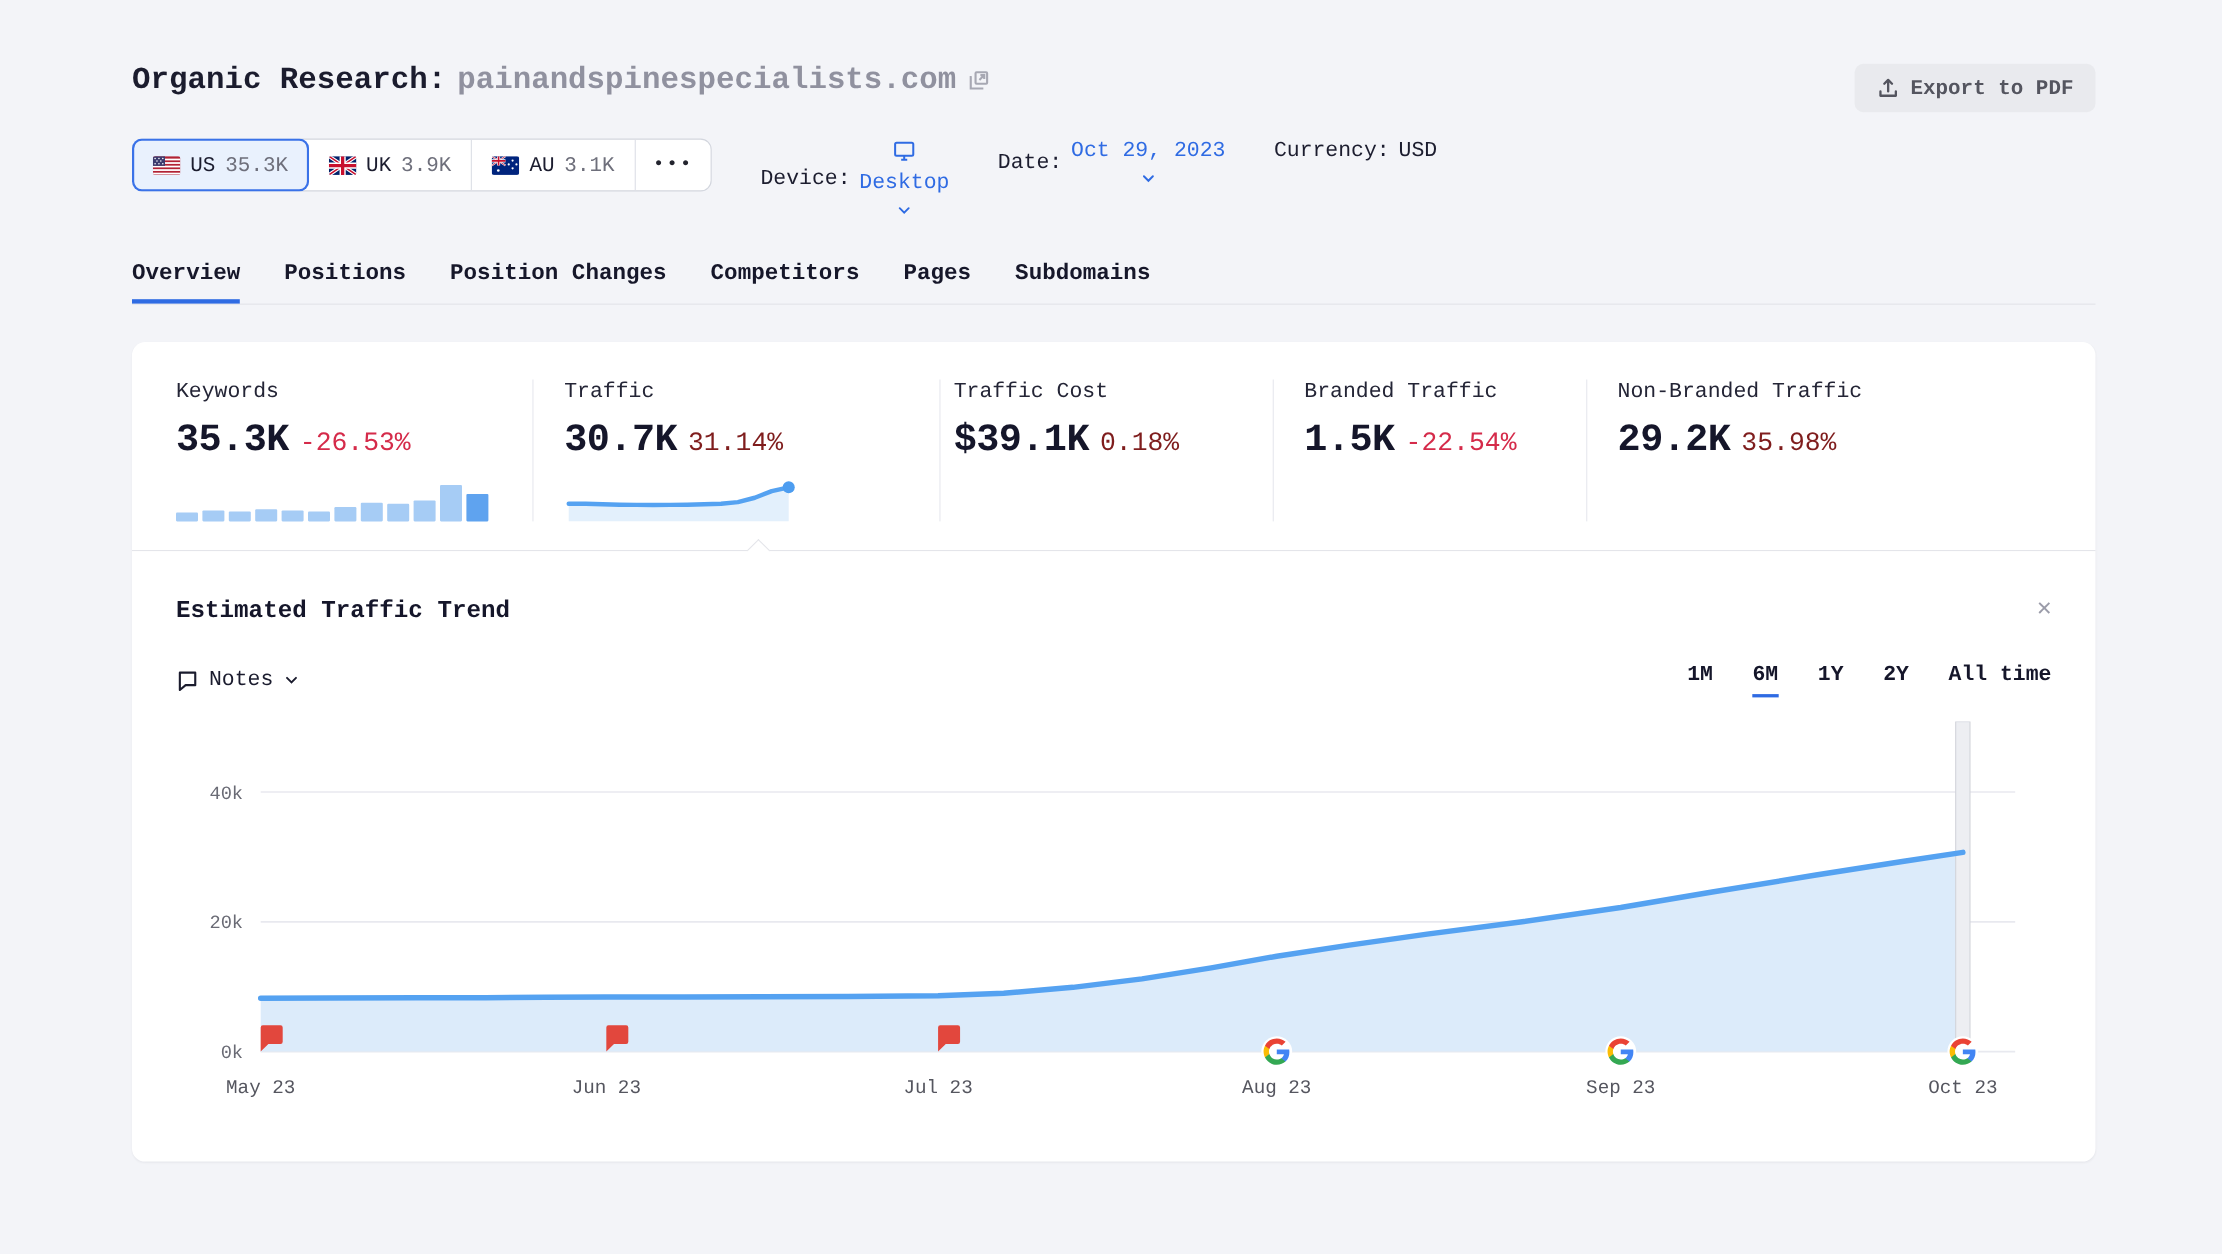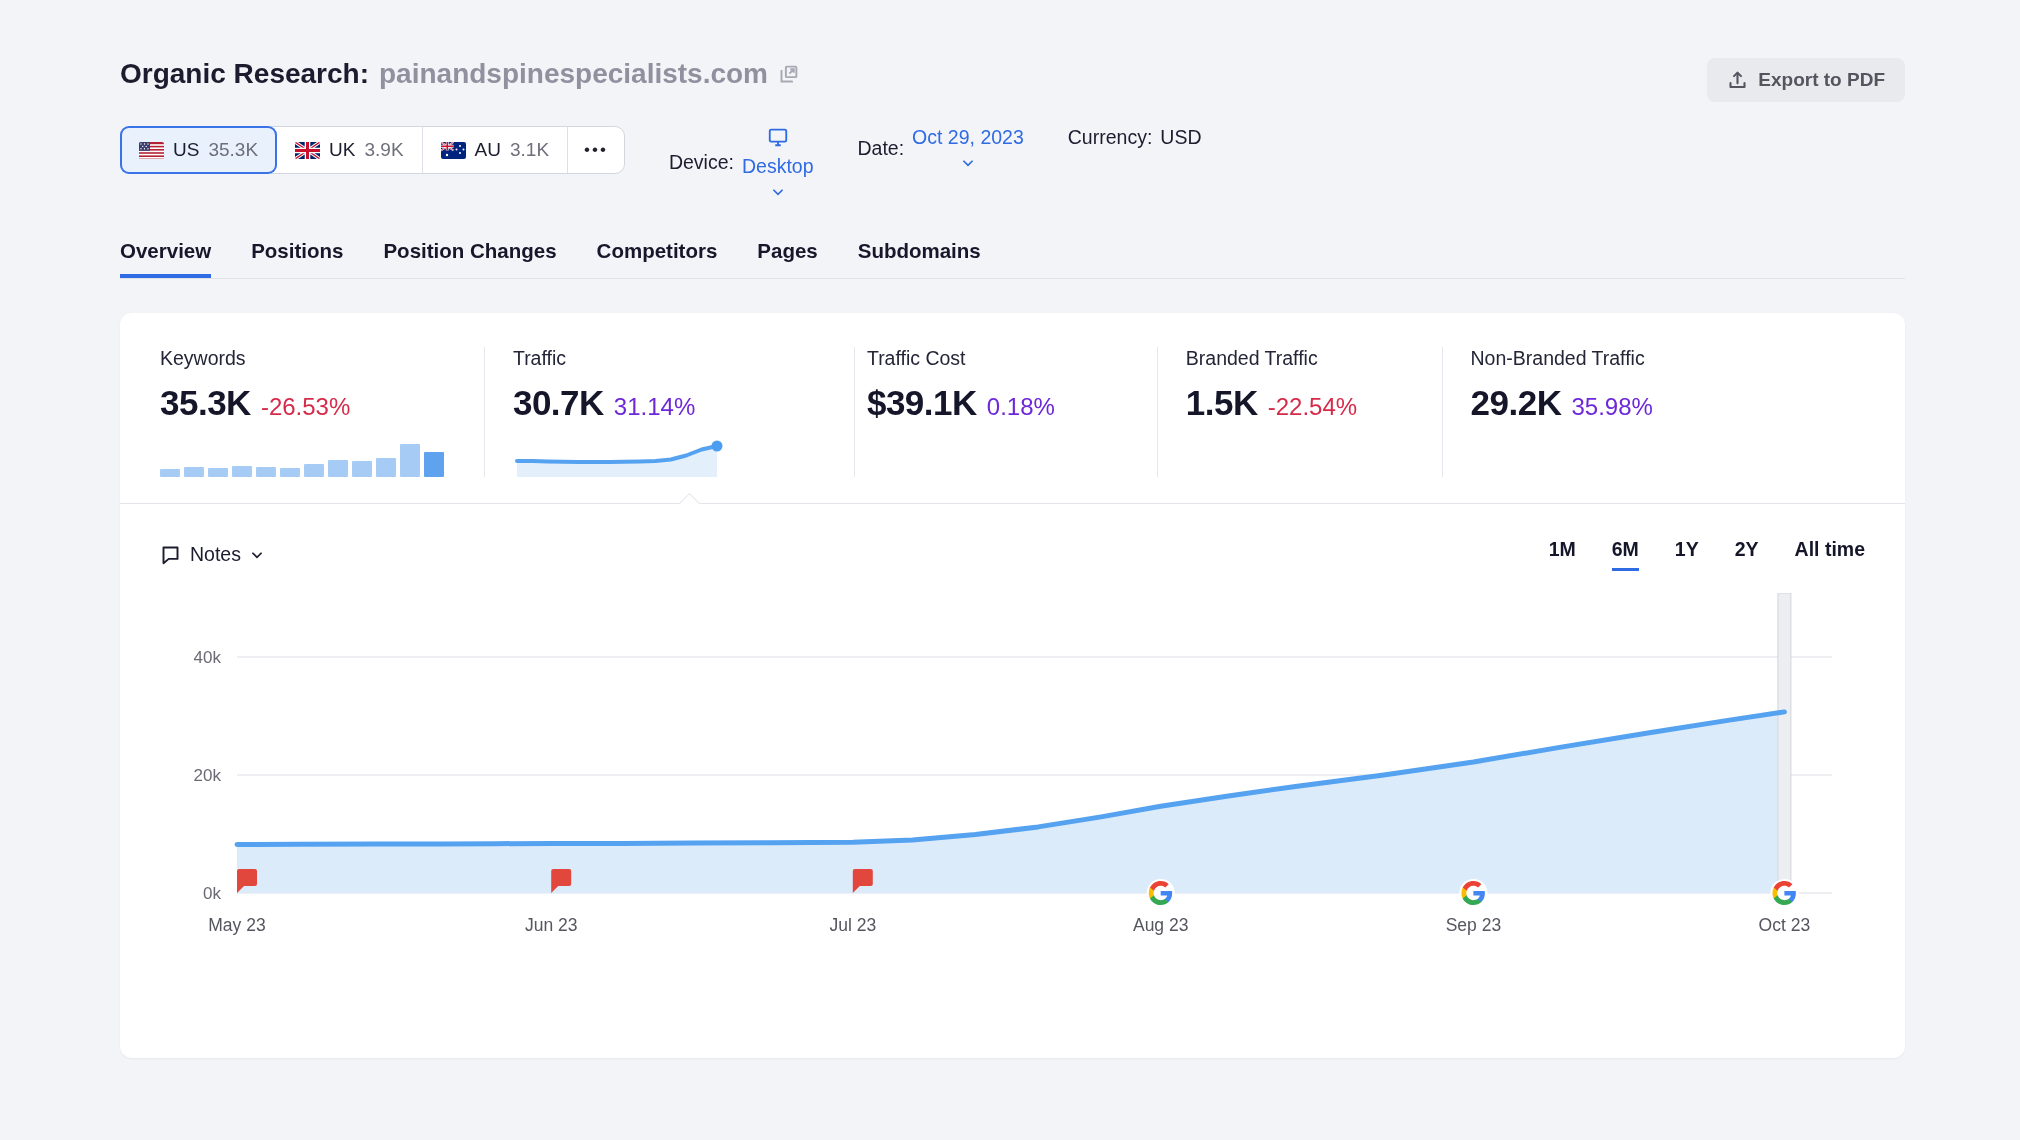--- a/index.html
+++ b/index.html
@@ -1,16 +1,16 @@
 <!DOCTYPE html>
 <html><head>
 <meta charset="utf-8">
 <style>
   html,body{margin:0;padding:0;}
-  .page{position:relative;width:2020px;height:1140px;background:#f3f4f8;font-family:Liberation Sans, sans-serif;overflow:hidden;}
+  .page{position:relative;width:2020px;height:1140px;background:#f3f4f8;font-family:Liberation Mono, monospace;overflow:hidden;}
   .content{position:absolute;left:120px;top:58px;width:1785px;}
 
   
   .hdr{display:flex;justify-content:space-between;align-items:flex-start;}
   .title-line{font-size:28px;font-weight:700;color:#1b1c2e;display:flex;align-items:center;gap:10px;}
   .title-domain{color:#90919f;}
   .ext-icon{color:#a7a8b3;display:inline-flex;}
   .export-btn{display:flex;align-items:center;gap:10px;background:#e9eaee;border:none;border-radius:8px;
     padding:11px 20px;font-size:19px;font-weight:700;color:#54555f;cursor:pointer;font-family:inherit;}
 
@@ -35,21 +35,21 @@
   
   .panel{margin-top:34px;background:#fff;border-radius:12px;box-shadow:0 1px 2px rgba(20,20,40,.05);height:745px;}
   .metrics{display:flex;padding:34px 40px 24px;}
   .mcol{padding-left:28px;border-left:1px solid #e7e8ee;}
   .mcol:first-child{padding-left:0;border-left:none;}
   .m0{flex:0 0 19%;} .m1{flex:0 0 20%;} .m2{flex:0 0 17%;padding-left:12px;} .m3{flex:0 0 15%;} .m4{flex:1;}
   .mlabel{font-size:19.5px;color:#242536;}
   .mval-row{margin-top:13px;display:flex;align-items:baseline;gap:10px;}
   .mval{font-size:35px;font-weight:700;color:#15162a;letter-spacing:-.5px;}
   .mpct{font-size:24px;}
-  .pct-down{color:#d52b4a;} .pct-up{color:#6d28d9;}
+  .pct-down{color:#d52b4a;} .pct-up{color:#7f1d1d;}
   .spark{margin-top:16px;height:38px;display:flex;align-items:flex-end;}
   .kw-bars{display:flex;align-items:flex-end;gap:4px;height:36px;}
   .kw-bars div{width:20px;border-radius:1px;background:#a6ccf5;}
   .kw-bars div:last-child{background:#5fa3ef;}
 
   .divider{position:relative;border-top:1px solid #e4e5ea;margin-top:2px;}
   .notch{position:absolute;left:31.5%;top:-8px;width:14px;height:14px;background:#fff;
     border-left:1px solid #e4e5ea;border-top:1px solid #e4e5ea;transform:rotate(45deg);}
 
   .trend{padding:0 40px;}
@@ -256,20 +256,24 @@
           <span class="mpct pct-up">35.98%</span>
         </div>
       </div>
     </div>
 
     <div class="divider">
           <div class="notch"></div>
         </div>
 
     <div class="trend">
+      <div class="trend-head">
+        <div class="trend-title">Estimated Traffic Trend</div>
+        <div class="close-x">✕</div>
+      </div>
       <div class="notes-row">
         <div class="notes-btn">
           <svg width="21" height="21" viewBox="0 0 24 24" fill="none" stroke="#1b1c2e" stroke-width="2.2" stroke-linejoin="round">
                 <path d="M4 4h16v13H10l-6 5z"></path>
               </svg>
           <span>Notes</span>
           <svg width="14" height="14" viewBox="0 0 24 24" fill="none" stroke="#1b1c2e" stroke-width="3" stroke-linecap="round">
                 <path d="M5 9l7 7 7-7"></path>
               </svg>
         </div>

